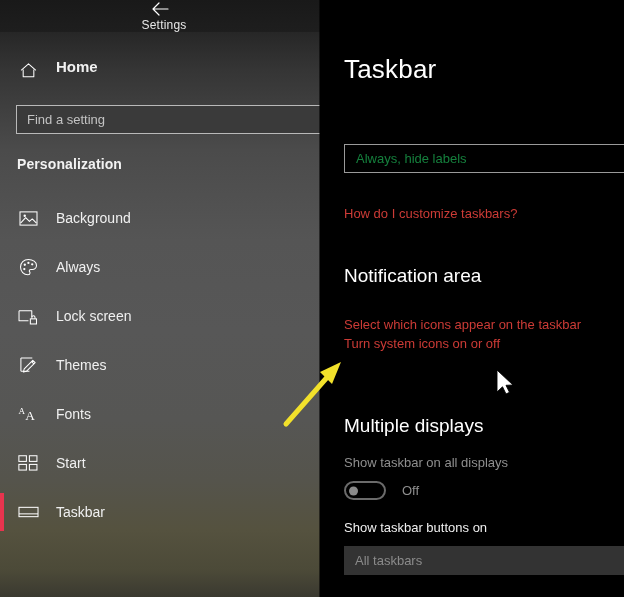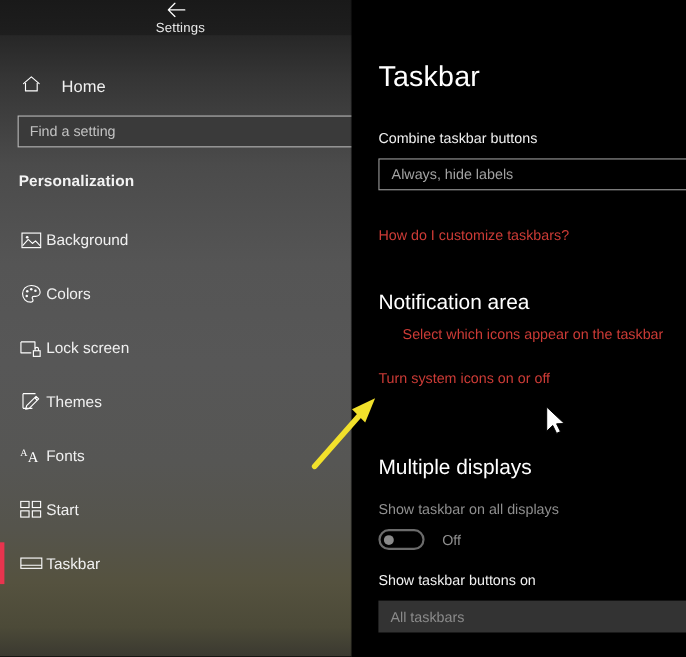--- a/index.html
+++ b/index.html
@@ -70,21 +70,21 @@
     font-size: 12px;
     color: #e8e8e8;
     letter-spacing: 0.2px;
     margin-left: 8px;
   }
 
   .home-row {
     position: absolute;
     left: 0; top: 58px;
     width: 256px; height: 30px;
-    display: flex; align-items: flex-end;
+    display: flex; align-items: flex-start; font-weight: bold;
   }
   .home-icon {
     width: 24px; height: 24px;
     margin-left: 16px;
     display:flex; align-items:center; justify-content:center;
   }
   .home-label {
     margin-left: 16px;
     font-size: 15px;
     color: #f0f0f0;
@@ -145,21 +145,21 @@
     background: #e8344e;
     display: none;
   }
   .nav-item.selected .sel-bar { display: block; }
   .nav-icon {
     width: 22px; height: 22px;
     margin-left: 17px;
     display: flex; align-items: center; justify-content: center;
   }
   .nav-label {
-    margin-left: 3px;
+    margin-left: 17px;
     font-size: 14px;
     color: #f0f0f0;
     white-space: nowrap;
   }
 
   
   #main {
     position: relative;
     width: 304px;
     height: 597px;
@@ -190,21 +190,21 @@
     width: 320px;   
     height: 29px;
     box-sizing: border-box;
     background: #000000;
     border: 1px solid #9a9a9a;
     display: flex;
     align-items: center;
   }
   .combo .combo-text {
     font-size: 13px;
-    color: #a3a3a3;
+    color: #15803d;
     padding-left: 11px;
     white-space: nowrap;
   }
   .combo.disabled {
     background: #333333;
     border: none;
   }
   .combo.disabled .combo-text { color: #8b8b8b; }
 
   .link {
@@ -325,21 +325,21 @@
             <path d="M10 1.6 C5 1.6 1.6 5 1.6 9.6 C1.6 14.2 5 17.6 9.4 17.6
                      C11 17.6 11.6 16.7 11.6 15.8 C11.6 14.9 10.8 14.3 10.8 13.4
                      C10.8 12.6 11.5 12 12.4 12 L14 12 C16.4 12 18.4 10.2 18.4 7.8
                      C18.4 4.2 14.6 1.6 10 1.6 Z" stroke="#ffffff" stroke-width="1.1" fill="none" stroke-linejoin="round"></path>
             <circle cx="6.1" cy="7.1" r="1.2" fill="#ffffff"></circle>
             <circle cx="9.9" cy="5.2" r="1.2" fill="#ffffff"></circle>
             <circle cx="13.9" cy="6.6" r="1.2" fill="#ffffff"></circle>
             <circle cx="5.6" cy="11.6" r="1.2" fill="#ffffff"></circle>
           </svg>
         </span>
-        <span class="nav-label">Colors</span>
+        <span class="nav-label">Always</span>
       </div>
 
       <div class="nav-item">
 
         <span class="nav-icon">
           <svg width="20" height="17" viewBox="0 0 21 18" aria-hidden="true">
             <path d="M1 3 L14.5 3 L14.5 9.5 M1 3 L1 13.5 L11 13.5" stroke="#ffffff" stroke-width="1.1" fill="none" stroke-linejoin="round"></path>
             <rect x="13" y="11.5" width="6.5" height="5.4" stroke="#ffffff" stroke-width="1.1" fill="none"></rect>
             <path d="M14.6 11.5 L14.6 9.9 C14.6 8.9 15.3 8.2 16.25 8.2
                      C17.2 8.2 17.9 8.9 17.9 9.9 L17.9 11.5" stroke="#ffffff" stroke-width="1.1" fill="none"></path>
@@ -395,31 +395,30 @@
         <span class="nav-label">Taskbar</span>
       </div>
 
     </div>
   </div>
 
   <div id="main">
 
     <div class="page-title">Taskbar</div>
 
-    <div class="field-label" style="top:118px;">Combine taskbar buttons</div>
 
     <div class="combo" style="top:144px;">
       <span class="combo-text">Always, hide labels</span>
     </div>
 
     <div class="link" style="top:206px;">How do I customize taskbars?</div>
 
     <div class="section-head" style="top:265px;">Notification area</div>
 
-    <div class="link" style="top:296px;margin-left:22px;">Select which icons appear on the taskbar</div>
+    <div class="link" style="top:317px;">Select which icons appear on the taskbar</div>
 
     <div class="link" style="top:336px;">Turn system icons on or off</div>
 
     <div class="section-head" style="top:415px;">Multiple displays</div>
 
     <div class="field-label dim" style="top:455px;">Show taskbar on all displays</div>
 
     <div class="toggle-row" style="top:481px;">
       <span class="toggle">
         <span class="knob"></span>

